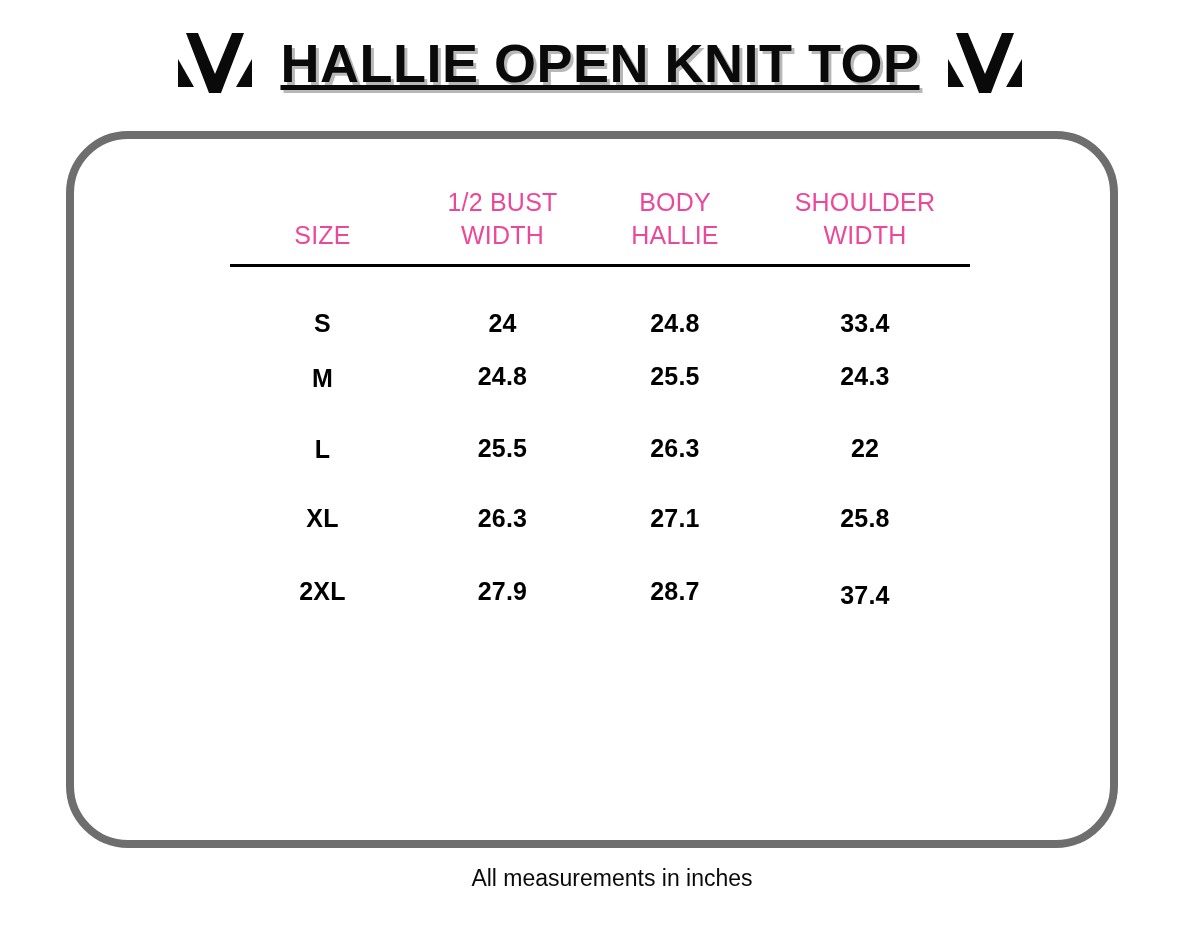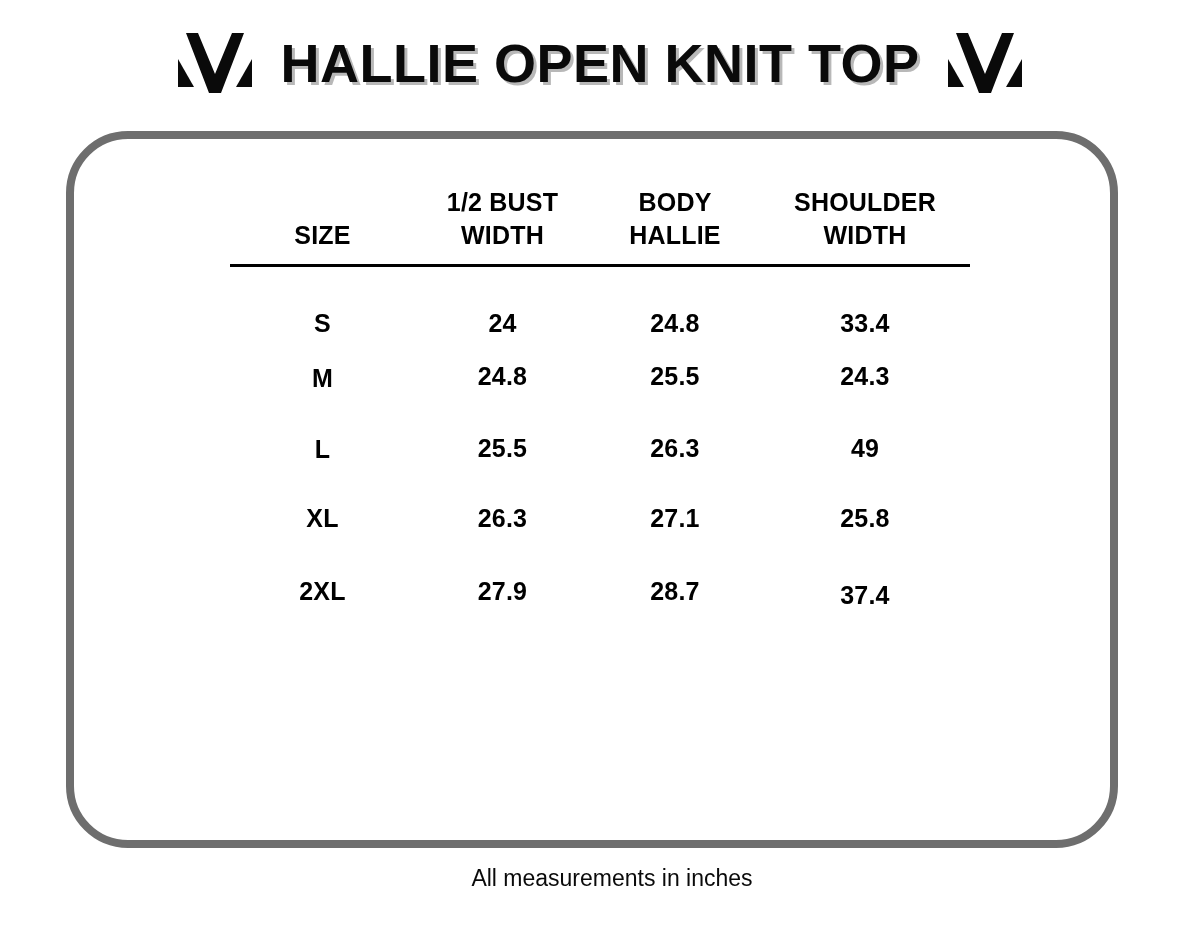--- a/index.html
+++ b/index.html
@@ -35,20 +35,21 @@
   }
   .chart-title {
     font-family: "Liberation Sans", sans-serif;
     font-size: 54px;
     font-weight: bold;
     letter-spacing: 0.5px;
     color: #0a0a0a;
     white-space: nowrap;
     text-shadow: 3px 3px 0 rgba(125,125,125,0.55);
     line-height: 1;
+    text-decoration: underline;
   }
 
   
   .frame {
     position: absolute;
     left: 66px;
     top: 131px;
     width: 1052px;
     height: 717px;
     border: 8px solid #6e6e6e;
@@ -62,22 +63,22 @@
     position: absolute;
     left: 230px;
     top: 186px;
     width: 740px;
     border-collapse: collapse;
     table-layout: fixed;
   }
   .size-table th {
     font-family: "Liberation Sans", sans-serif;
     font-size: 25px;
-    font-weight: bold;
-    color: #000000;
+    font-weight: normal;
+    color: #ec4899;
     text-align: center;
     vertical-align: bottom;
     padding: 0 0 12px 0;
     line-height: 1.32;
     letter-spacing: 0.2px;
   }
   .size-table thead tr {
     border-bottom: 3px solid #000000;
   }
   .size-table td {
@@ -174,21 +175,21 @@
     <tr>
       <td class="c-size">M</td>
       <td class="c-bust">24.8</td>
       <td class="c-length">25.5</td>
       <td class="c-shoulder">24.3</td>
     </tr>
     <tr>
       <td class="c-size">L</td>
       <td class="c-bust">25.5</td>
       <td class="c-length">26.3</td>
-      <td class="c-shoulder">49</td>
+      <td class="c-shoulder">22</td>
     </tr>
     <tr>
       <td class="c-size">XL</td>
       <td class="c-bust">26.3</td>
       <td class="c-length">27.1</td>
       <td class="c-shoulder">25.8</td>
     </tr>
     <tr>
       <td class="c-size">2XL</td>
       <td class="c-bust">27.9</td>

